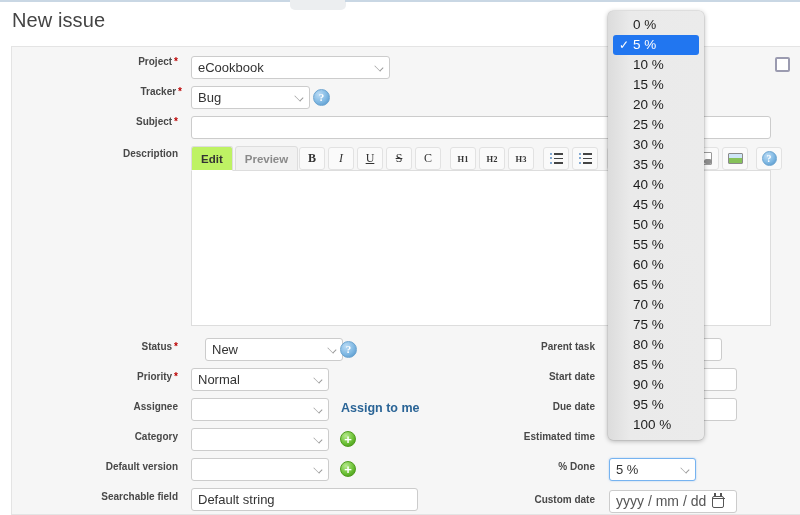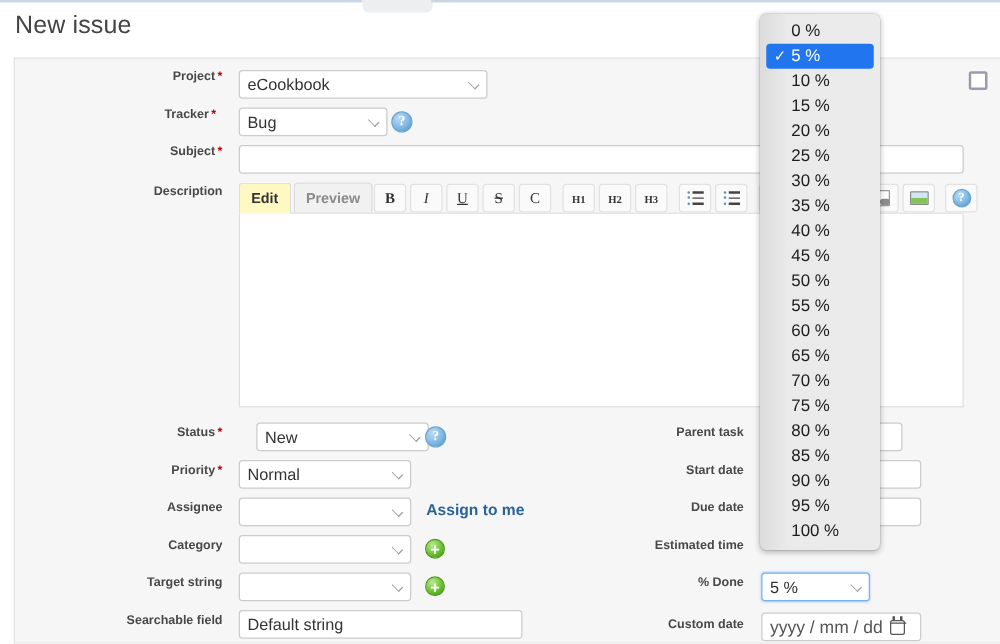--- a/index.html
+++ b/index.html
@@ -79,21 +79,21 @@
     color:#fff; font-size:13px; font-weight:bold; line-height:1;
   }
   .link { color:#2a6496; font-size:12.5px; font-weight:bold; text-decoration:none; }
 
   
   .editor-tabs { position:absolute; left:191px; top:146px; display:flex; align-items:flex-end; height:25px; }
   .etab {
     font-size:11.5px; font-weight:bold; padding:4px 9px 4px 9px;
     border:1px solid #ddd; border-radius:3px 3px 0 0; height:25px; line-height:16px;
   }
-  .etab.active { background:#fef9c3; border-bottom-color:#fff; color:#333; position:relative; z-index:3; }
+  .etab.active { background:#bef264; border-bottom-color:#fff; color:#333; position:relative; z-index:3; }
   .etab.idle { background:#f1f1f1; color:#8a8a8a; margin-left:2px; }
 
   .tbtn {
     width:26px; height:23px; border:1px solid #e2e2e2; border-radius:3px;
     background:#fafafa; display:inline-flex; align-items:center; justify-content:center;
     font-size:12px; color:#333; margin-left:3px;
     font-family:"Liberation Serif", serif;
   }
   .tbtn.h { font-size:8.5px; font-weight:bold; }
   .toolbar { position:absolute; left:296px; top:147px; display:flex; align-items:center; }
@@ -172,21 +172,21 @@
   <div class="row" style="left:12px; top:56px; width:180px;">
     <div class="lbl" style="width:173px;">
       <span>Project</span><span class="req">*</span>
     </div>
   </div>
   <div class="sel" style="position:absolute; left:191px; top:56px; width:199px;">
     <span>eCookbook</span>
     <span class="caret"></span>
   </div>
 
-  <div class="row" style="left:0; top:86px; width:180px;justify-content:flex-end;">
+  <div class="row" style="left:16px; top:86px; width:180px;">
     <div class="lbl" style="width:173px;">
       <span>Tracker</span><span class="req">*</span>
     </div>
   </div>
   <div class="sel" style="position:absolute; left:191px; top:86px; width:119px;">
     <span>Bug</span>
     <span class="caret"></span>
   </div>
   <div class="help-icon" style="position:absolute; left:313px; top:89px;">?</div>
 
@@ -291,21 +291,21 @@
   </div>
   <a class="link" style="position:absolute; left:341px; top:401px;">Assign to me</a>
 
   <div class="lbl" style="position:absolute; left:12px; top:431px; width:173px;">Category</div>
   <div class="sel" style="position:absolute; left:191px; top:428px; width:138px;">
     <span></span>
     <span class="caret"></span>
   </div>
   <div class="plus-icon" style="position:absolute; left:340px; top:431px;">+</div>
 
-  <div class="lbl" style="position:absolute; left:12px; top:461px; width:173px;">Target string</div>
+  <div class="lbl" style="position:absolute; left:12px; top:461px; width:173px;">Default version</div>
   <div class="sel" style="position:absolute; left:191px; top:458px; width:138px;">
     <span></span>
     <span class="caret"></span>
   </div>
   <div class="plus-icon" style="position:absolute; left:340px; top:461px;">+</div>
 
   <div class="lbl" style="position:absolute; left:12px; top:491px; width:173px;">Searchable field</div>
   <div class="txt" style="position:absolute; left:191px; top:488px; width:227px;">Default string</div>
 
   <div class="lbl" style="position:absolute; left:430px; top:341px; width:172px;">Parent task</div>

